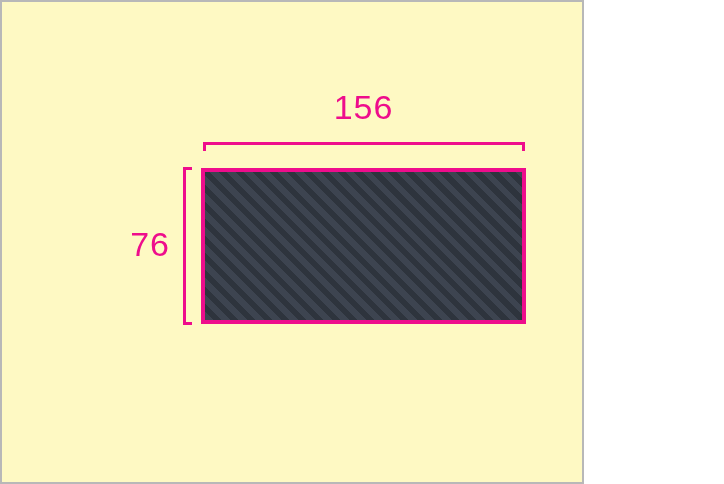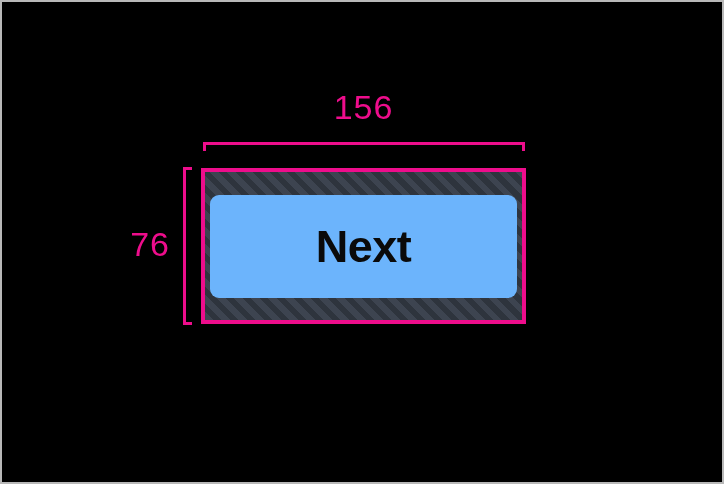--- a/index.html
+++ b/index.html
@@ -10,23 +10,23 @@
   body {
     width: 724px;
     height: 484px;
     overflow: hidden;
     font-family: "Liberation Sans", sans-serif;
   }
 
   
   .screen {
     position: relative;
-    width: 724px;
+    width: 584px;
     height: 484px;
-    background: #000000;
+    background: #fef9c3;
     box-sizing: border-box;
     border: 2px solid #b8b8b8;
     overflow: hidden;
   }
 
   
   .bbox {
     position: absolute;
     left: 199px;
     top: 166px;
@@ -134,18 +134,15 @@
   <div class="dim-width-label">156</div>
 
   <div class="dim-width-bracket"></div>
 
   <div class="dim-height-label">76</div>
 
   <div class="dim-height-bracket"></div>
 
   <div class="bbox">
     <div class="hatch-fill"></div>
-    <div class="btn-surface">
-      <span class="btn-label">Next</span>
-    </div>
   </div>
 
 </div>
 
 </body></html>

